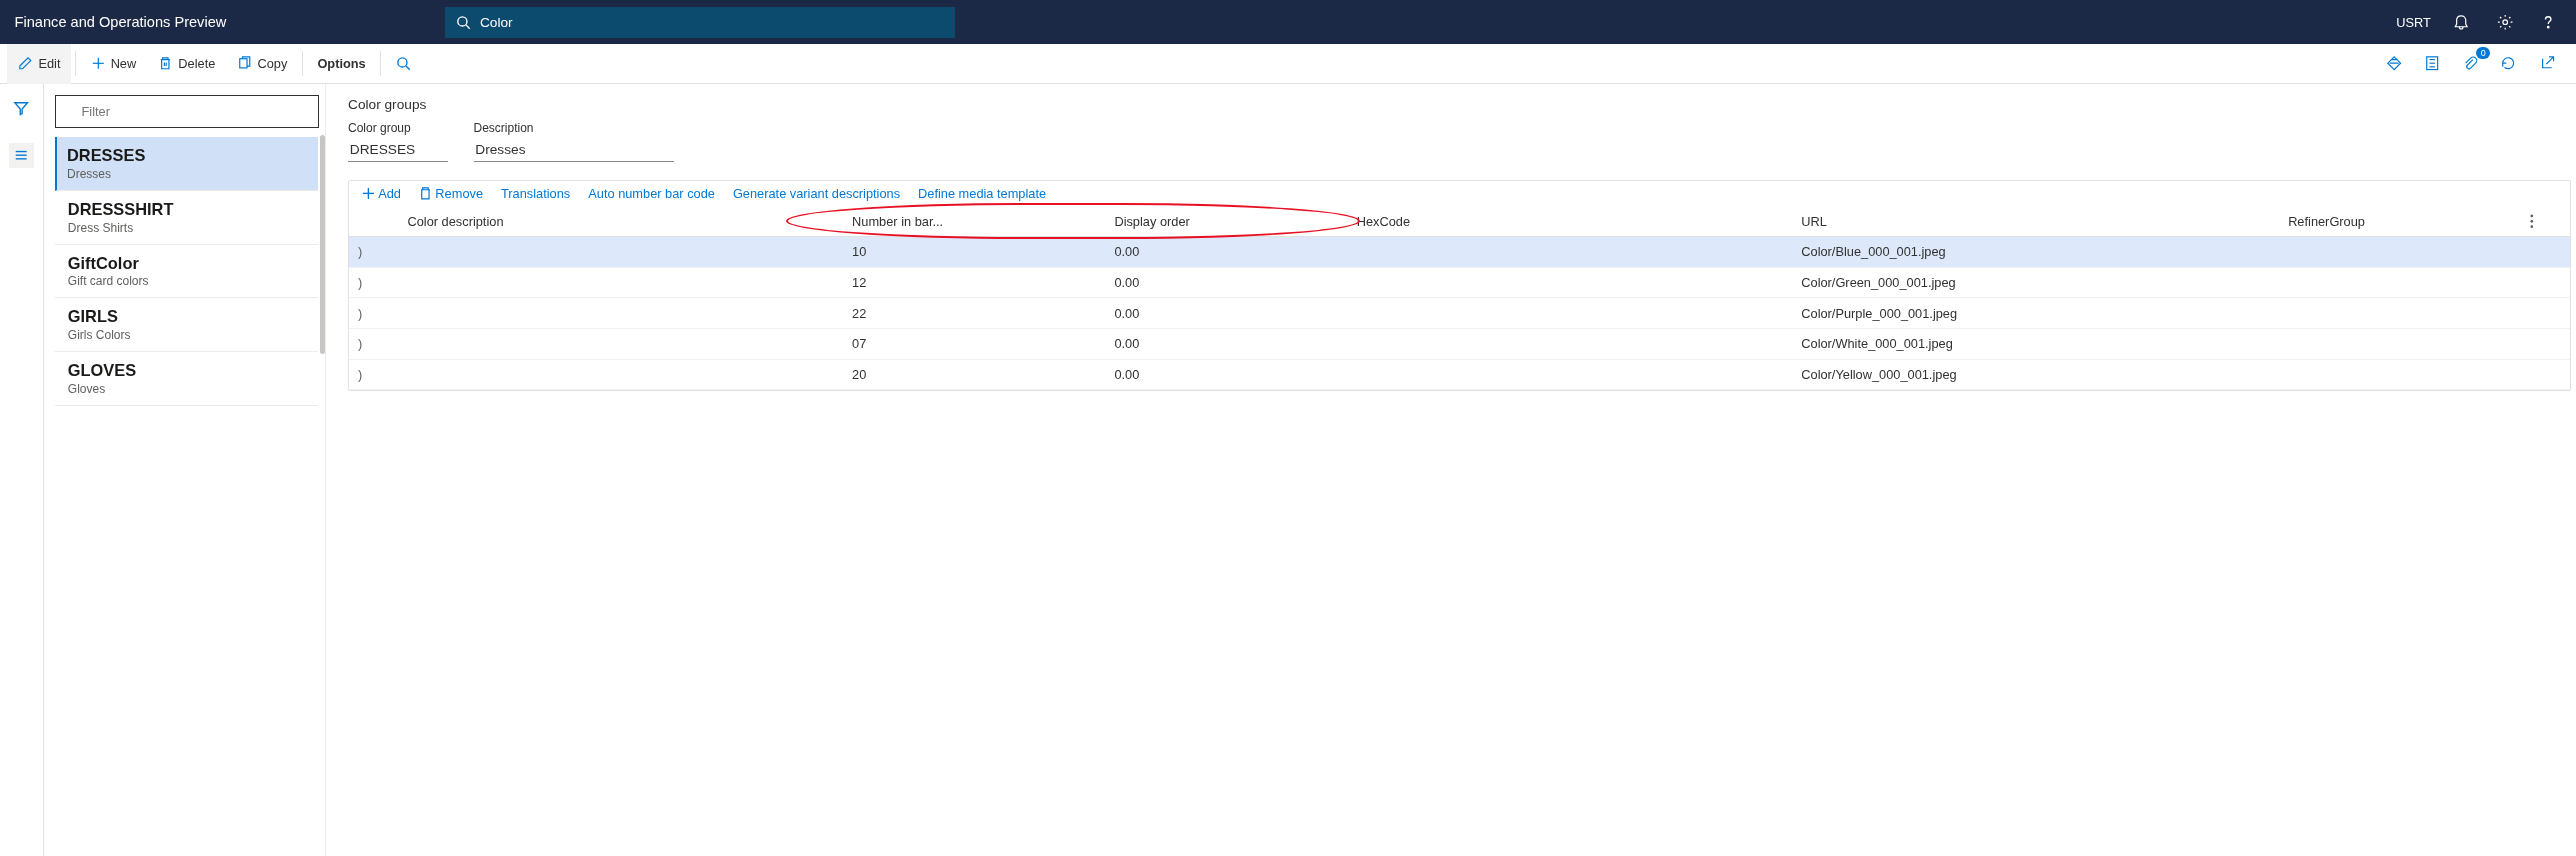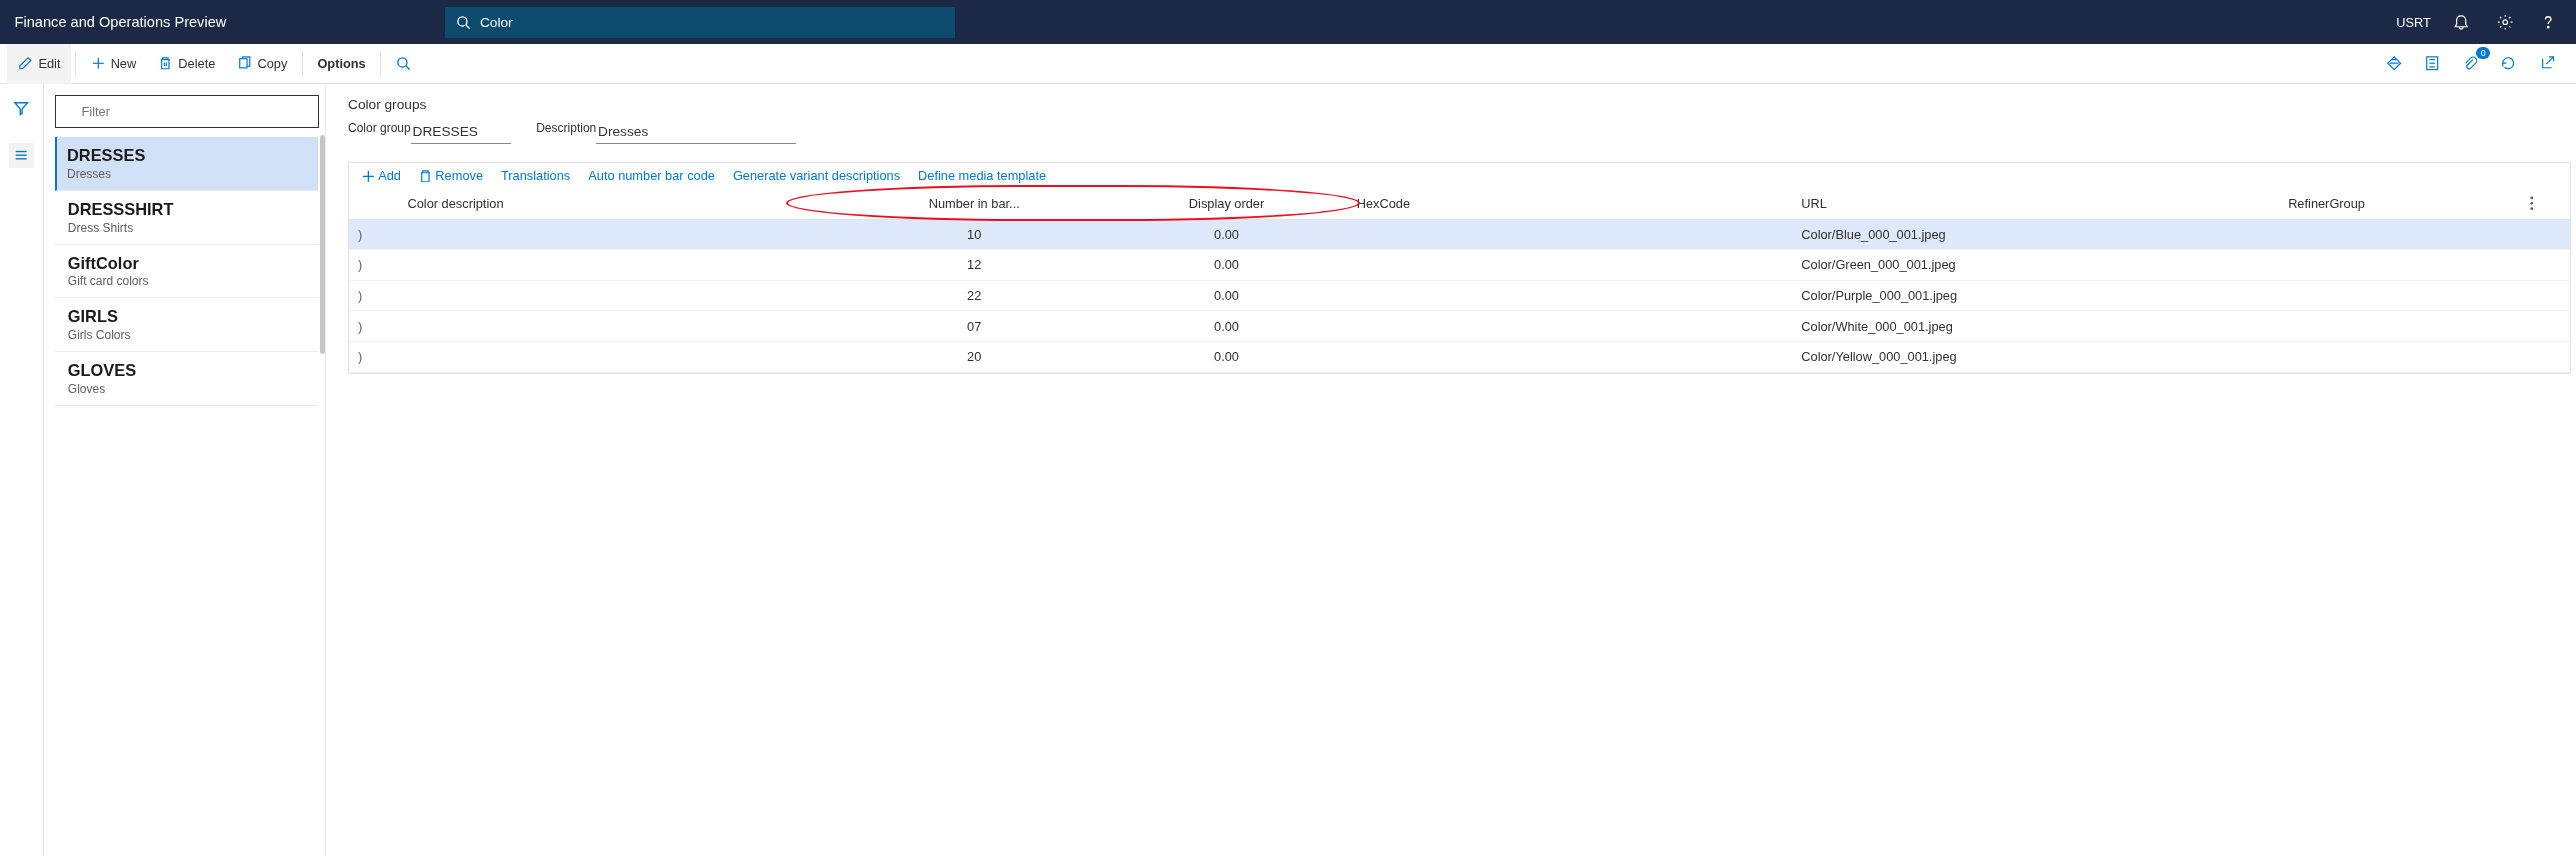--- a/index.html
+++ b/index.html
@@ -32,35 +32,35 @@
     .filter-wrap .icon { position: absolute; left: 7.3px; top: 50%; transform: translateY(-50%); color: #605e5c; }
     .list-item { padding: 9px 11px 9px 12.8px; border-bottom: 0.9px solid #edebe9; cursor: pointer; }
     .list-item.selected { background: #cfe0f7; border-left: 2.7px solid #0078d4; padding-left: 10px; }
     .list-item .name { font-size: 16.4px; font-weight: 600; color: #1b1a19; }
     .list-item .desc { font-size: 12px; color: #605e5c; margin-top: 1.8px; }
     .sidebar-scroll { position: absolute; right: 0; top: 51px; width: 5.5px; height: 219px; background: #c8c6c4; border-radius: 2.7px; }
     
     .main { flex: 1; padding: 12.8px 0 0 22px; overflow: auto; }
     .page-title { font-size: 13.7px; color: #323130; margin-bottom: 9px; }
     .field-row { display: flex; gap: 25.5px; margin-bottom: 18px; }
-    .field { display: flex; flex-direction: row; justify-content: space-between; }
+    .field { display: flex; flex-direction: column; justify-content: space-between; }
     .field label { font-size: 12px; color: #323130; margin-bottom: 3.6px; }
     .field .val { border-bottom: 0.9px solid #8a8886; padding: 3.6px 1.8px; min-width: 100px; font-size: 13.7px; }
     .field .val.wide { min-width: 200px; }
     
     .card { border: 0.9px solid #e1e1e1; border-radius: 1.8px; margin-right: 5.5px; }
     .card-title { font-size: 16.4px; font-weight: 600; padding: 11px 14.6px 7.3px; }
     .grid-actions { display: flex; align-items: center; gap: 18px; padding: 5.5px 12.8px; color: #0078d4; font-size: 12.8px; }
     .grid-actions button { background: none; border: none; color: #0078d4; cursor: pointer; font-size: 12.8px; display: inline-flex; align-items: center; gap: 3.6px; text-align: center; }
     
     table { width: 100%; border-collapse: collapse; }
     thead th { text-align: left; font-weight: 400; font-size: 12.8px; padding: 7.3px 9px; border-bottom: 0.9px solid #e1e1e1; color: #323130; }
     tbody td { padding: 7.3px 9px; font-size: 12.8px; border-bottom: 0.9px solid #f3f2f1; }
     tbody tr.selected { background: #dde9fb; }
-    .num { text-align: center; }
+    .num { text-align: left; }
     .more-col { width: 18px; text-align: center; vertical-align: middle; }
     .highlight-oval { position: absolute; border: 2.7px solid #e81123; border-radius: 50% / 60%; pointer-events: none; }
     .thead-wrap { position: relative; }
     
     svg { display: block; }
   </style>
 </head>
 <body>
 
 <div class="titlebar">

